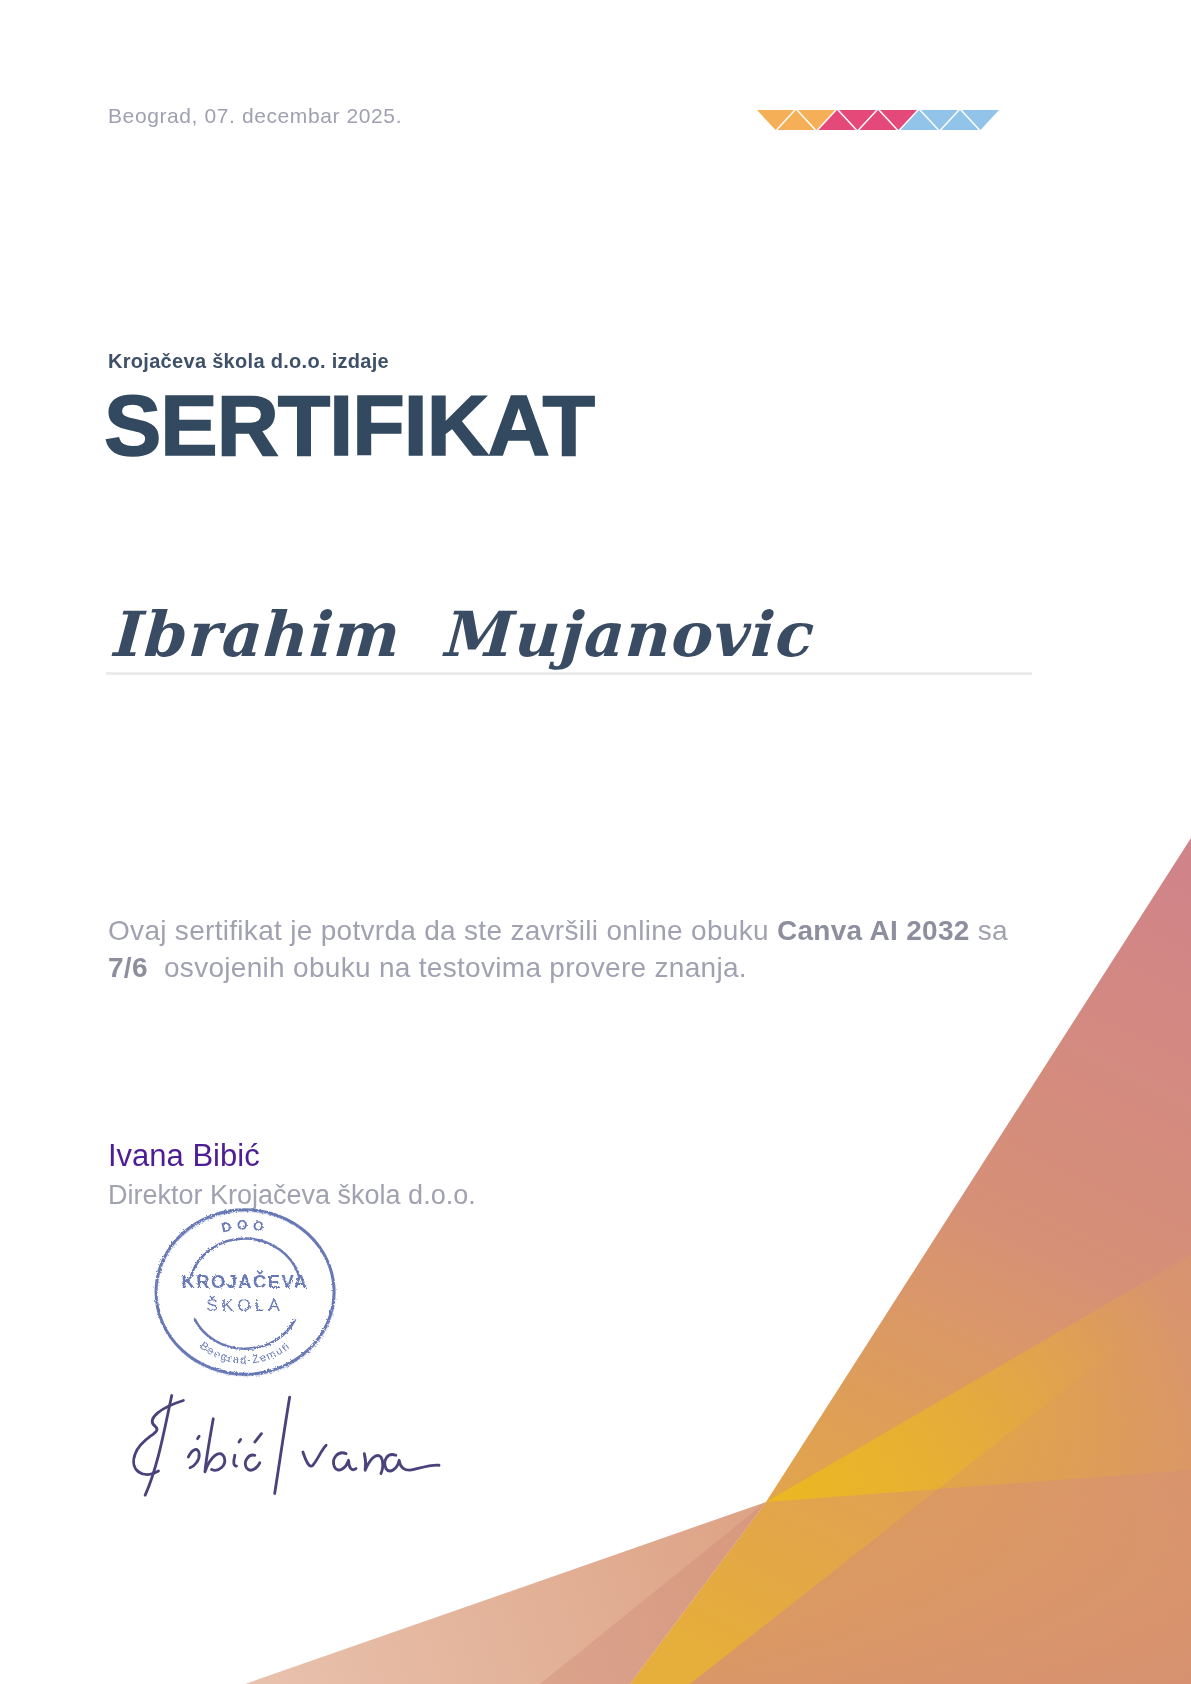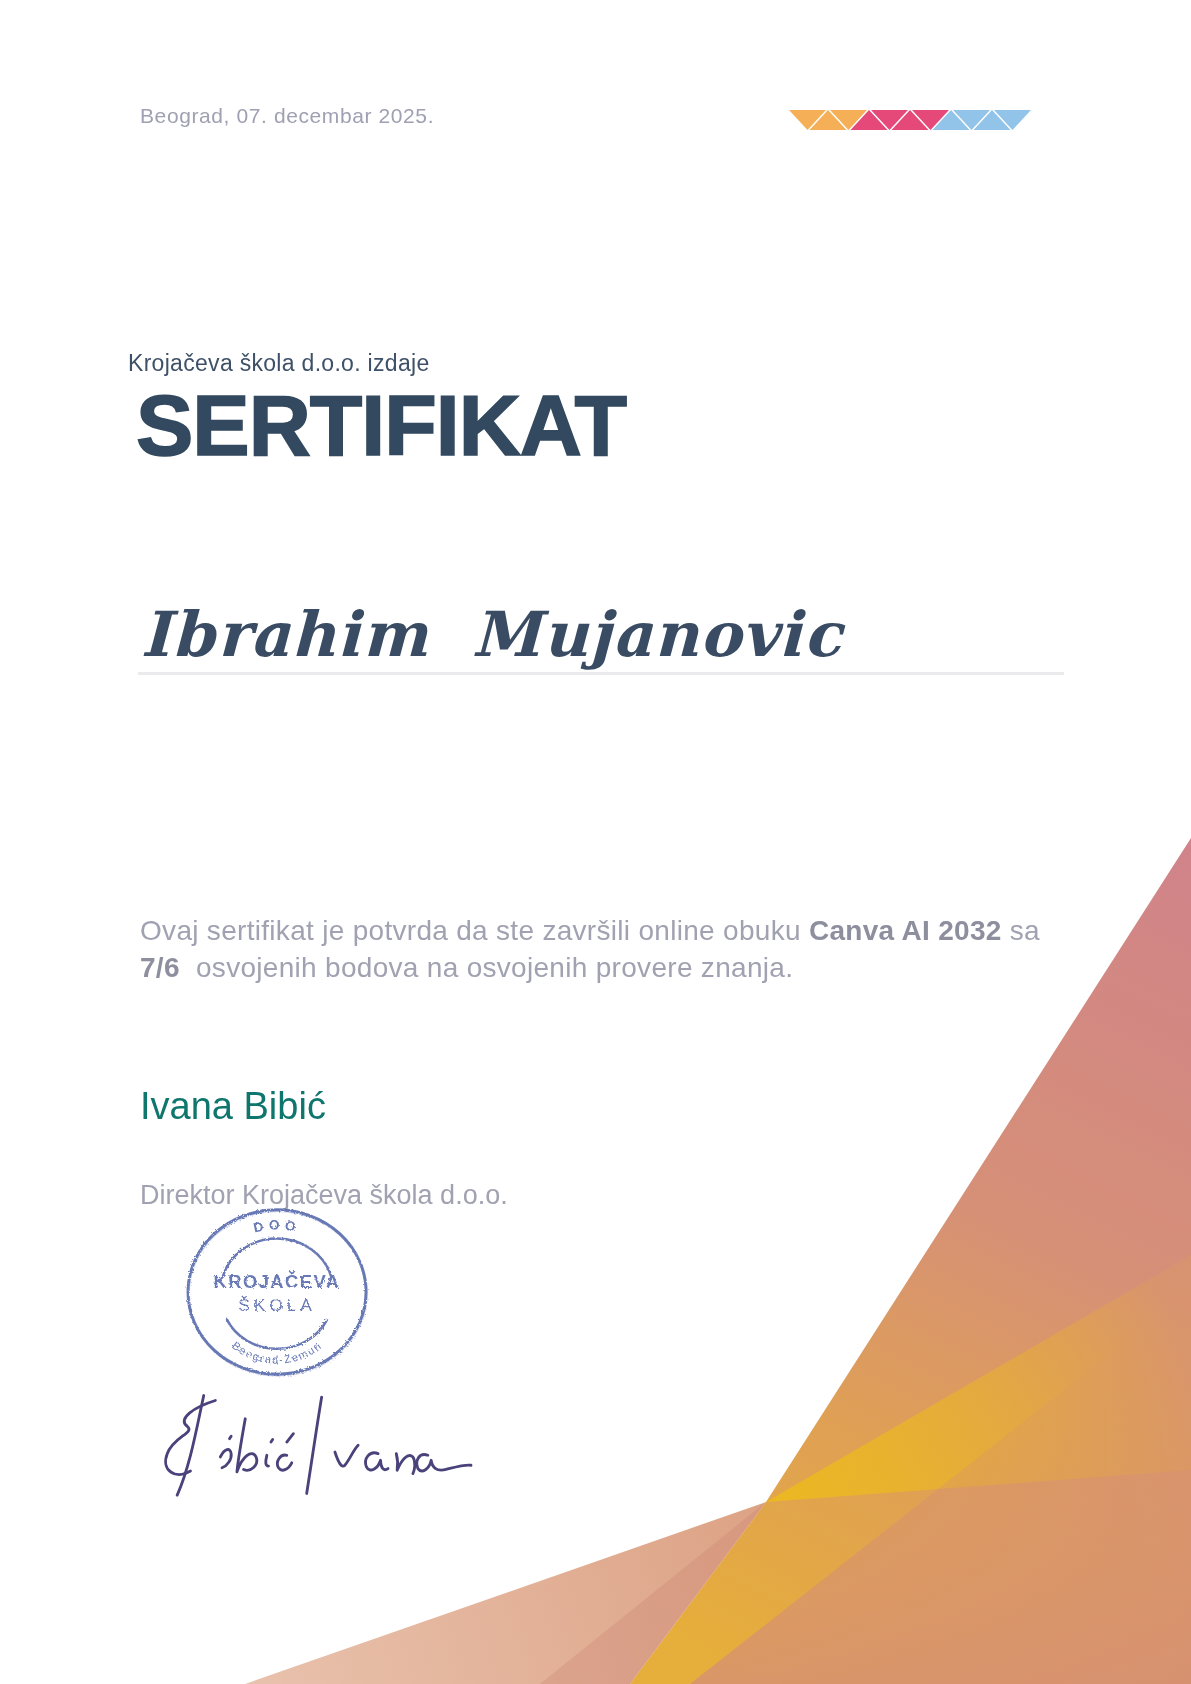--- a/index.html
+++ b/index.html
@@ -4,43 +4,43 @@
 <style>
   html,body{margin:0;padding:0;background:#ffffff;}
   body{width:1191px;height:1684px;position:relative;overflow:hidden;
        font-family:"Liberation Sans",sans-serif;}
   .page{position:absolute;inset:0;background:#ffffff;}
   .abs{position:absolute;}
 
   
   .decor{position:absolute;left:0;top:0;width:1191px;height:1684px;z-index:0;}
 
-  .content{position:absolute;inset:0;z-index:1;margin-left:32px;}
+  .content{position:absolute;inset:0;z-index:1;}
 
   .date-line{left:108px;top:104px;font-size:21px;letter-spacing:.6px;color:#9fa0b1;}
 
   .logo-text{left:753px;top:68px;font-size:39px;letter-spacing:1.5px;color:#58585a;font-weight:400;}
   .logo-band{left:755px;top:110px;width:248px;height:20px;}
 
-  .issuer-line{left:96px;top:350px;font-size:23px;color:#3e5168;letter-spacing:.3px;}
+  .issuer-line{left:108px;top:350px;font-size:20px;color:#3e5168;letter-spacing:.3px;font-weight:bold;}
   .cert-title{left:104px;top:376px;font-size:86px;font-weight:bold;color:#33495f;
               letter-spacing:-1px;-webkit-text-stroke:1.6px #33495f;}
 
   .recipient{left:112px;top:598px;font-size:62px;color:#3a4c63;
              font-family:"DejaVu Serif",serif;font-style:italic;font-weight:bold;
              letter-spacing:1px;word-spacing:22px;transform:skewX(-4deg);transform-origin:left bottom;}
   .name-underline{left:106px;top:672px;width:926px;height:3px;background:#ebebee;}
 
   .congrats{left:108px;top:802px;font-size:46px;color:#3d5269;letter-spacing:1px;font-weight:400;}
 
   .body-par{left:108px;top:884px;width:980px;font-size:28px;line-height:37px;
             color:#a1a2b1;letter-spacing:.3px;white-space:pre-wrap;}
   .body-par b{color:#8e8f9e;font-weight:bold;}
 
-  .signer-name{left:108px;top:1085px;font-size:38px;color:#0f766e;}
+  .signer-name{left:108px;top:1138px;font-size:31px;color:#4c1d95;}
   .signer-role{left:108px;top:1180px;font-size:27px;color:#a1a2b1;}
 
   .stamp{left:148px;top:1203px;width:194px;height:178px;opacity:.84;}
   .signature{left:112px;top:1388px;width:332px;height:118px;opacity:.92;}
 </style>
 </head>
 <body>
 
 <div class="page">
 
@@ -90,21 +90,21 @@
         <polygon points="207,0 244,0 225.5,20" fill="#92c4e9"></polygon>
       </svg>
 
     <div class="abs issuer-line">Krojačeva škola d.o.o. izdaje</div>
     <div class="abs cert-title">SERTIFIKAT</div>
 
     <div class="abs recipient">Ibrahim  Mujanovic</div>
     <div class="abs name-underline"></div>
 
 
-    <p class="abs body-par"><span>Ovaj sertifikat je potvrda da ste završili online obuku </span><b>Canva AI 2032</b><span> sa</span><br><b>7/6</b><span>  osvojenih bodova na osvojenih provere znanja.</span></p>
+    <p class="abs body-par"><span>Ovaj sertifikat je potvrda da ste završili online obuku </span><b>Canva AI 2032</b><span> sa</span><br><b>7/6</b><span>  osvojenih obuku na testovima provere znanja.</span></p>
 
     <div class="abs signer-name">Ivana Bibić</div>
     <div class="abs signer-role">Direktor Krojačeva škola d.o.o.</div>
 
     <svg class="abs stamp" viewBox="-100 -92 200 184" aria-label="KROJAČEVA">
       <defs>
         <filter id="rough" x="-20%" y="-20%" width="140%" height="140%">
           <feTurbulence type="fractalNoise" baseFrequency="0.55" numOctaves="2" result="n"></feTurbulence>
           <feDisplacementMap in="SourceGraphic" in2="n" scale="3.5"></feDisplacementMap>
         </filter>

